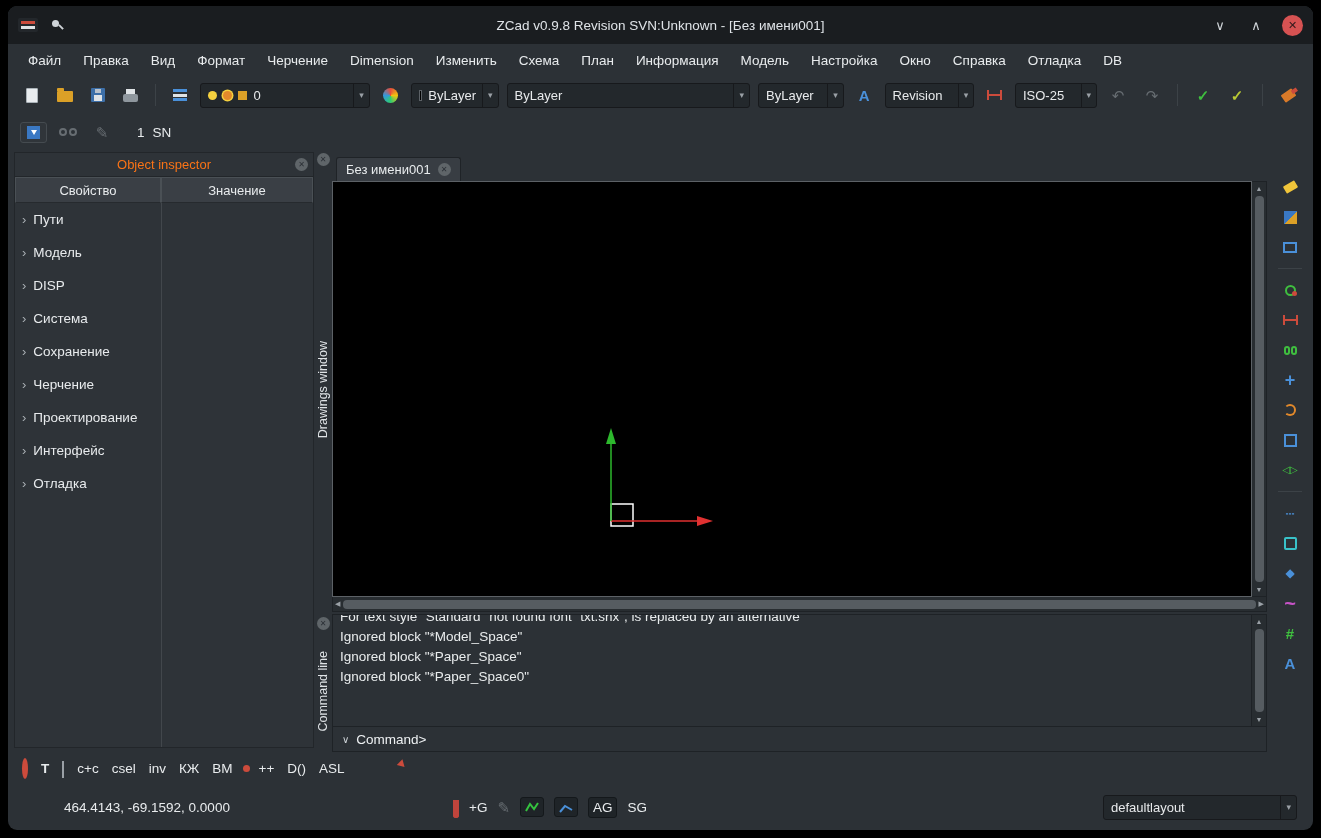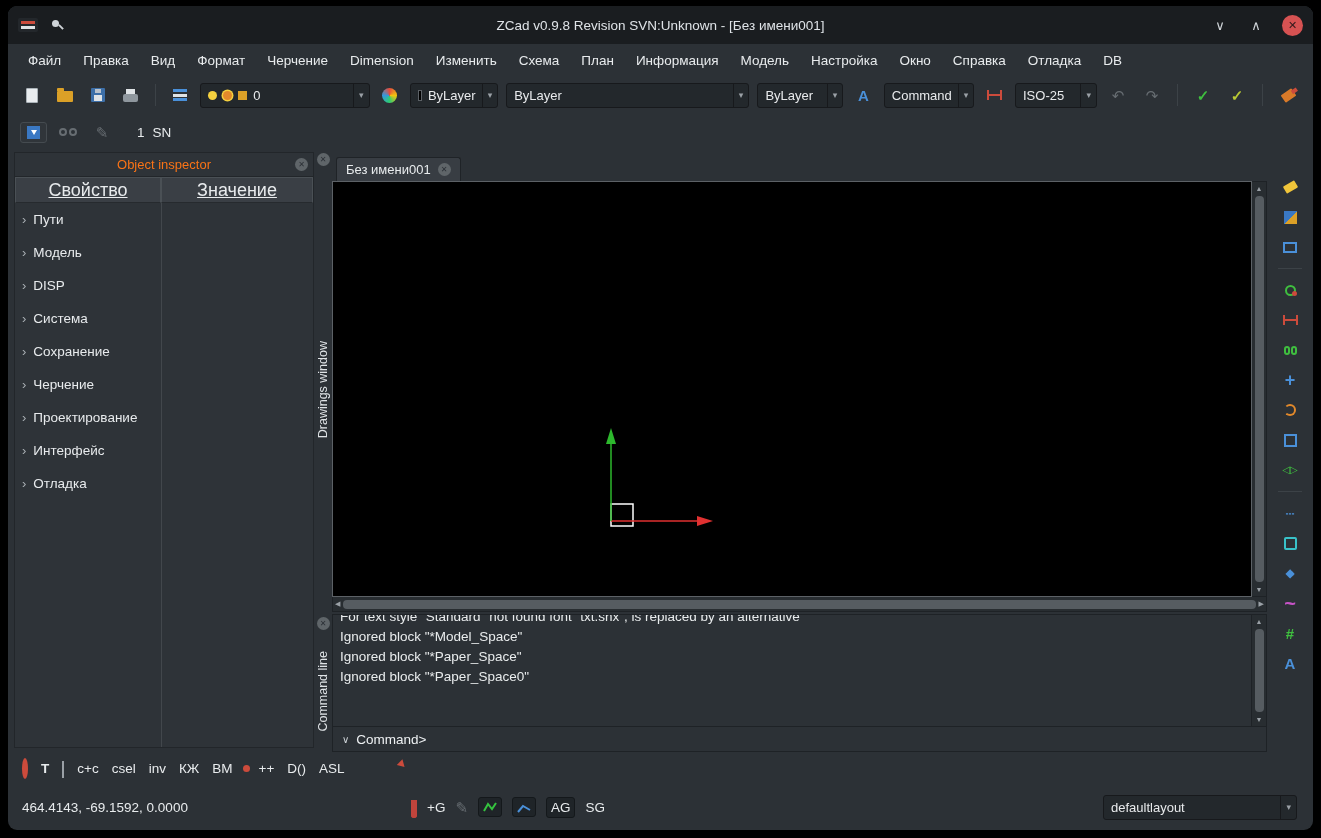--- a/index.html
+++ b/index.html
@@ -76,21 +76,21 @@
   .left-panel { width:300px; margin:2px 0 4px 6px; border:1px solid #22262a; background:#2e3338;
                 display:flex; flex-direction:column; }
   .lp-header { height:24px; position:relative; display:flex; align-items:center; justify-content:center;
                border-bottom:1px solid #22262a; }
   .lp-title { font-size:13px; color:#f97316; }
   .lp-header .close-dot { position:absolute; right:5px; top:5px; }
   .close-dot { width:13px; height:13px; border-radius:50%; background:#5f6569; color:#2b3036;
                font-size:8px; display:flex; align-items:center; justify-content:center; }
   .lp-cols { display:flex; height:26px; flex:0 0 auto; }
   .lp-col { background:#3a3f45; border:1px solid #4a5055; border-bottom-color:#262a2e;
-            display:flex; align-items:center; justify-content:center; font-size:18px; color:#e8ebed;text-decoration:underline; }
+            display:flex; align-items:center; justify-content:center; font-size:13px; color:#e8ebed; }
   .lp-col:first-child { width:146px; }
   .lp-col:last-child { flex:1; }
   .lp-tree { flex:1; background-image:linear-gradient(#42474c,#42474c);
              background-size:1px 100%; background-position:146px 0; background-repeat:no-repeat; }
   .tree-row { height:33px; display:flex; align-items:center; gap:7px; padding-left:7px; font-size:13.5px; }
   .tree-arrow { color:#aab0b5; font-size:13px; }
 
   .vstrip { width:18px; display:flex; flex-direction:column; }
   .vstrip-sec { display:flex; flex-direction:column; align-items:center; padding-top:3px; }
   .vstrip-top { flex:1; } .vstrip-bottom { height:138px; }
@@ -140,21 +140,21 @@
   .reddot-ic { width:10px; height:10px; background:#565c61; position:relative; }
   .reddot-ic::after { content:""; position:absolute; left:-3px; top:-3px; width:7px; height:7px; background:#cc4b3c; border-radius:50%; }
   .checker { width:14px; height:14px; background:conic-gradient(#d8dce0 25%, #23272b 0 50%, #d8dce0 0 75%, #23272b 0); }
   .checker.bluet { background:conic-gradient(#9cc4e8 25%, #1d3a57 0 50%, #9cc4e8 0 75%, #1d3a57 0); }
   .sq4 { width:5px; height:5px; background:#dfe3e6; box-shadow:8px 0 #dfe3e6, 0 8px #dfe3e6, 8px 8px #dfe3e6; margin:0 9px 8px 0; }
   .snap-ic { width:14px; height:14px; background:conic-gradient(#d8dce0 25%, #23272b 0 50%, #d8dce0 0 75%, #23272b 0); position:relative; }
   .snap-ic::after { content:""; position:absolute; right:-3px; bottom:-2px; border:4px solid transparent; border-left:7px solid #cc4b3c; transform:rotate(45deg); }
 
   
   .statusbar { height:46px; display:flex; align-items:center; padding:0 14px; flex:0 0 auto; gap:9px; }
-  .coords { font-size:13.5px; color:#e8ebed; width:200px; }
+  .coords { margin-left:42px; font-size:13.5px; color:#e8ebed; width:200px; }
   .sb-cluster { display:flex; align-items:center; gap:10px; margin-left:160px; }
   .dotgrid { width:14px; height:14px; background-image:radial-gradient(#8d949a 1px, transparent 1.3px); background-size:5px 5px; }
   .dotgrid.light { background-image:radial-gradient(#5c6369 1px, transparent 1.3px); }
   .magnet { width:10px; height:9px; border:3px solid #c0443c; border-top:none; border-radius:0 0 8px 8px; }
   .pressed { background:#1f2428; border:1px solid #14181b; border-radius:3px; padding:2px 4px; display:flex; align-items:center; }
   .sb-text { font-size:13.5px; color:#e8ebed; }
   .sb-spacer { flex:1; }
   .layout-combo { width:194px; margin-right:2px; }
 </style>
 </head>
@@ -232,21 +232,21 @@
       <span class="arrow">▾</span>
     </div>
     <div class="combo" style="width:90px">
       <span>ByLayer</span>
       <span class="arrow">▾</span>
     </div>
     <div class="tbtn">
           <span class="glyph blue" style="font-weight:bold">A</span>
         </div>
     <div class="combo" style="width:94px">
-      <span>Command</span>
+      <span>Revision</span>
       <span class="arrow">▾</span>
     </div>
     <div class="tbtn">
           <span class="dim-ic"></span>
         </div>
     <div class="combo" style="width:86px">
       <span>ISO-25</span>
       <span class="arrow">▾</span>
     </div>
     <div style="margin-left:auto; display:flex; align-items:center; gap:8px">

